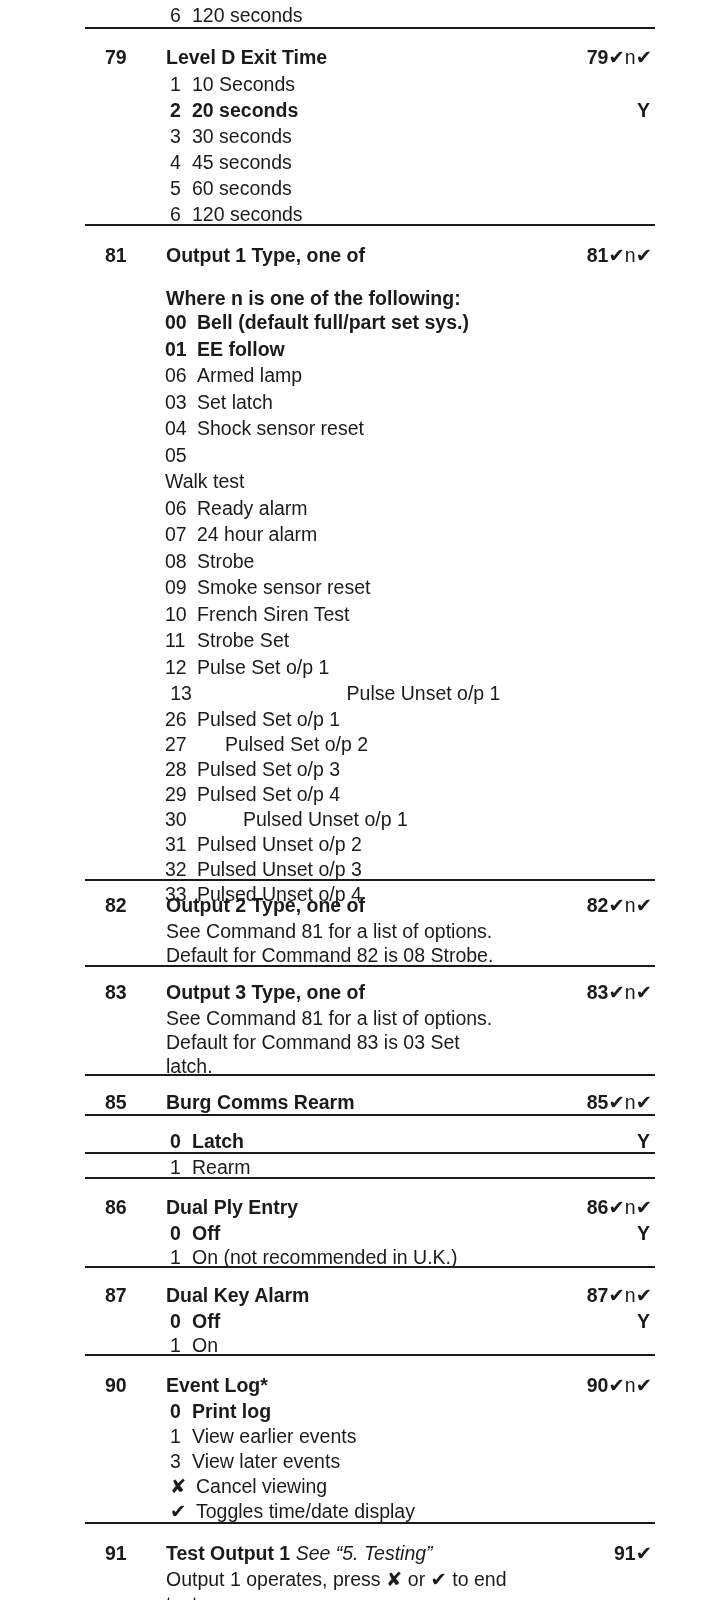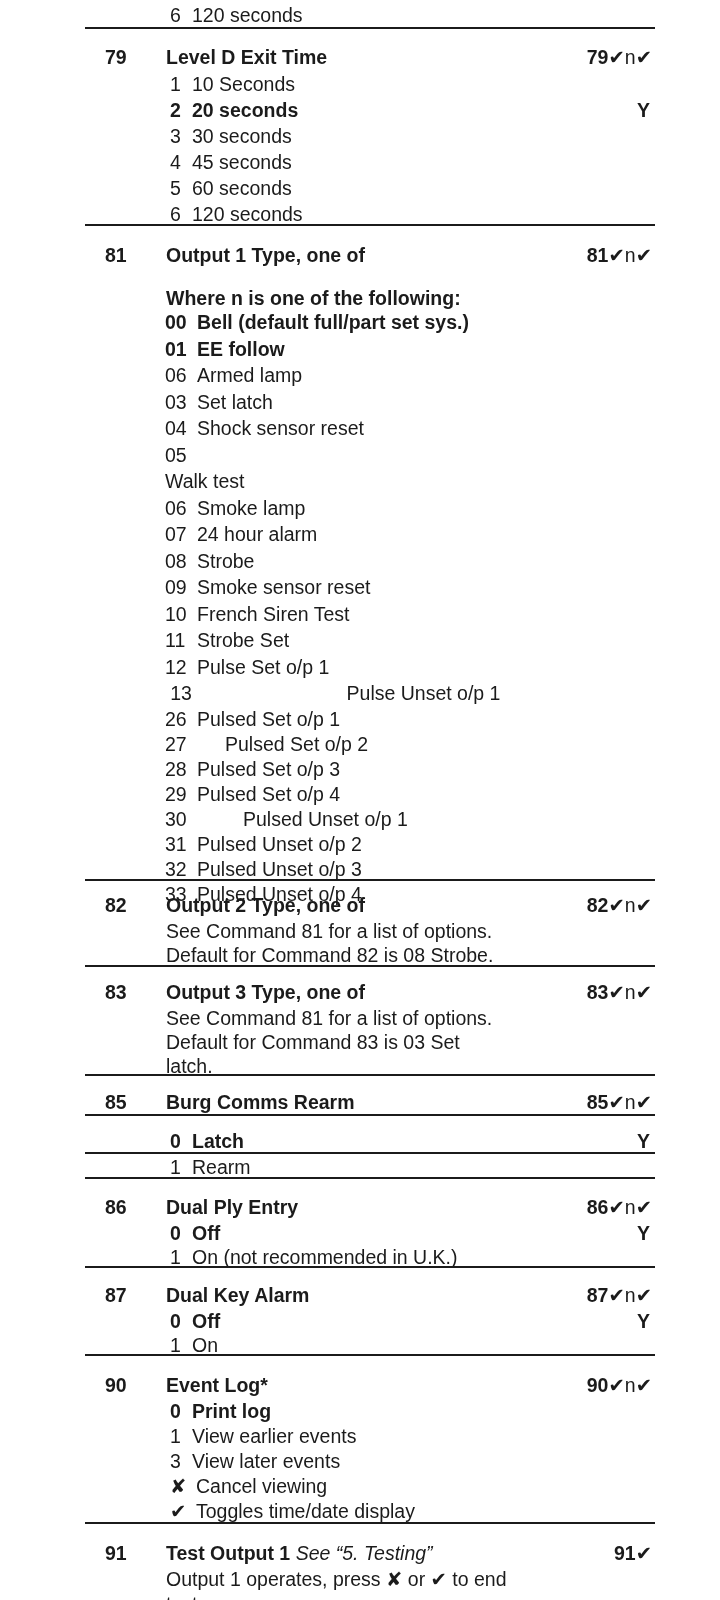--- a/index.html
+++ b/index.html
@@ -108,21 +108,21 @@
       <div class="row opt2" style="line-height: 26.5px;">
         <span class="num">04</span>
         <span class="lbl">Shock sensor reset</span>
       </div>
       <div class="row opt2" style="line-height: 26.5px; flex-direction: column;">
         <span class="num">05</span>
         <span class="lbl">Walk test</span>
       </div>
       <div class="row opt2" style="line-height: 26.5px;">
         <span class="num">06</span>
-        <span class="lbl">Smoke lamp</span>
+        <span class="lbl">Ready alarm</span>
       </div>
       <div class="row opt2" style="line-height: 26.5px;">
         <span class="num">07</span>
         <span class="lbl">24 hour alarm</span>
       </div>
       <div class="row opt2" style="line-height: 26.5px;">
         <span class="num">08</span>
         <span class="lbl">Strobe</span>
       </div>
       <div class="row opt2" style="line-height: 26.5px;">

